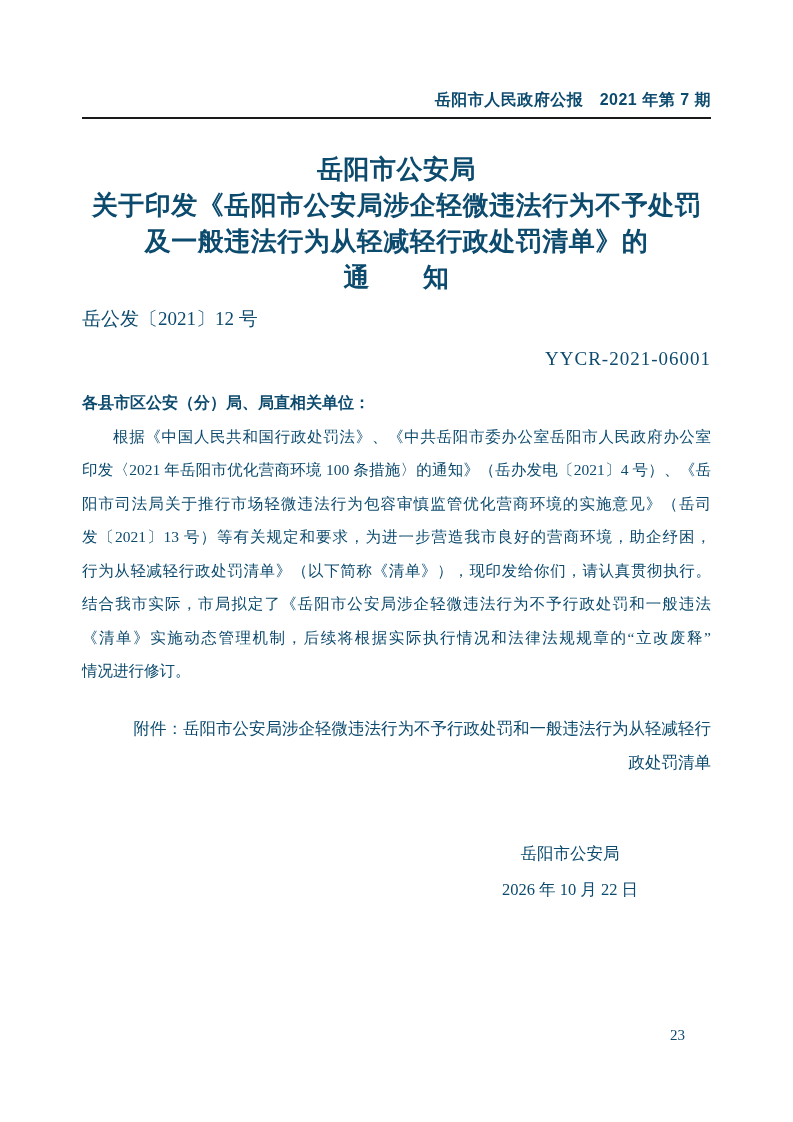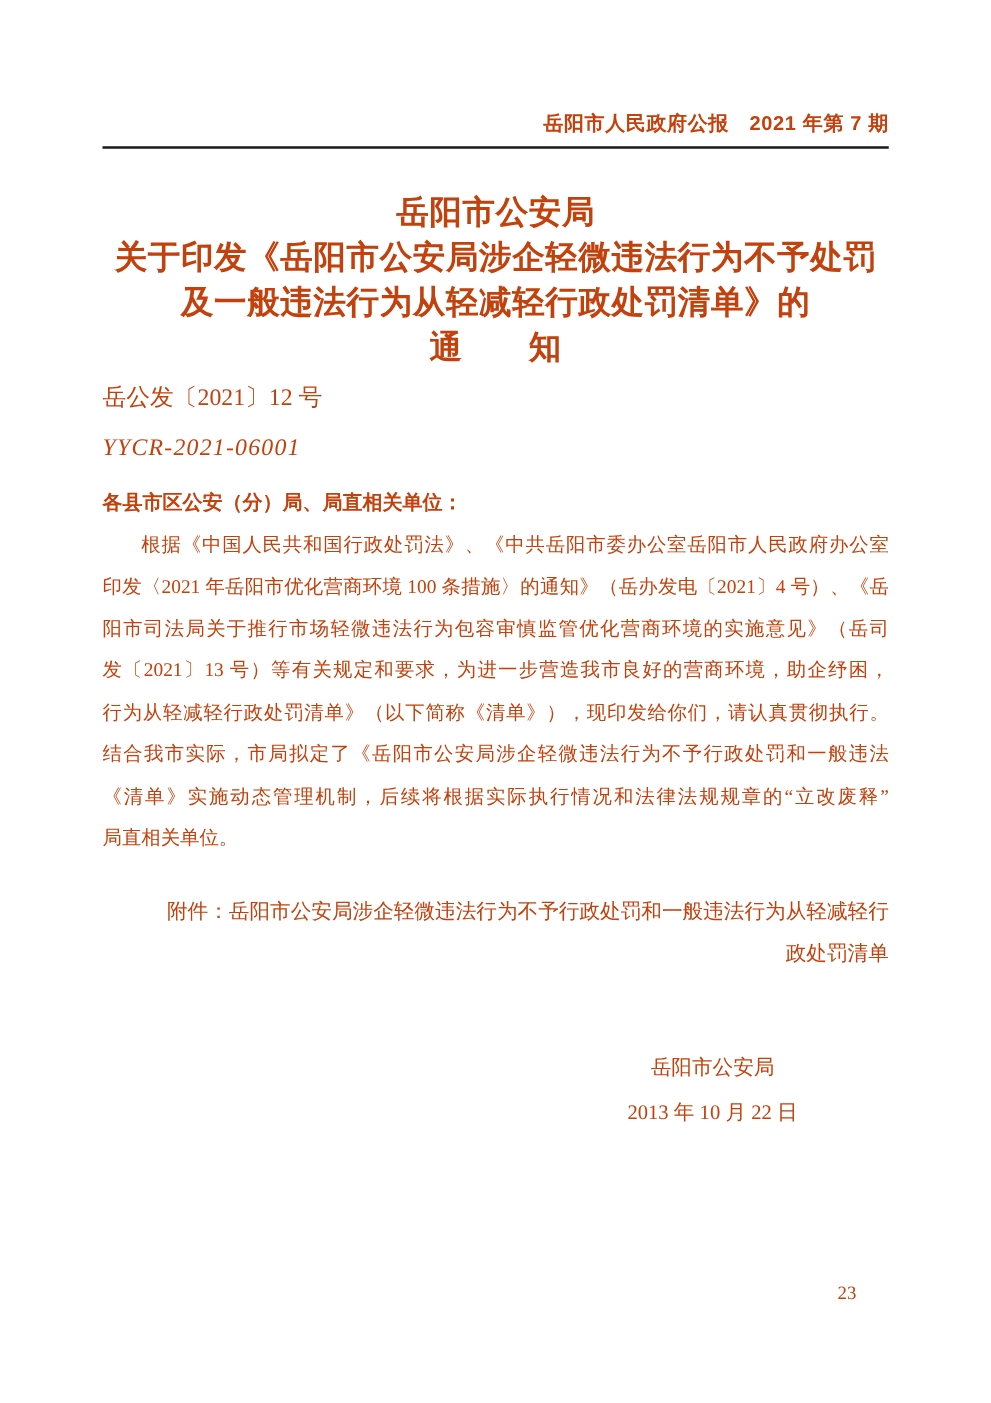--- a/index.html
+++ b/index.html
@@ -5,21 +5,21 @@
   html, body {
     margin: 0;
     padding: 0;
     background: #ffffff;
   }
   .page {
     position: relative;
     width: 793px;
     height: 1122px;
     background: #ffffff;
-    color: #c2410c;
+    color: #0c4a6e;
     font-family: "Liberation Serif", serif;
     overflow: hidden;
   }
   .content {
     padding: 90px 82px 0 82px;
   }
   
   .gazette-line {
     text-align: right;
     font-family: "Liberation Sans", sans-serif;
@@ -41,25 +41,24 @@
   }
   
   .doc-number {
     margin-top: 10px;
     text-align: left;
     font-size: 19px;
     line-height: 26px;
   }
   .doc-code {
     margin-top: 14px;
-    text-align: left;
+    text-align: right;
     font-size: 19px;
     line-height: 26px;
     letter-spacing: 1px;
-    font-style: italic;
   }
   
   .salutation {
     margin-top: 14px;
     font-size: 16px;
     line-height: 33.5px;
     font-weight: bold;
   }
   
   .paragraph .line {
@@ -128,29 +127,29 @@
     <div class="salutation">各县市区公安（分）局、局直相关单位：</div>
 
     <div class="paragraph">
       <div class="line indent">根据《中国人民共和国行政处罚法》、《中共岳阳市委办公室岳阳市人民政府办公室</div>
       <div class="line">印发〈2021 年岳阳市优化营商环境 100 条措施〉的通知》（岳办发电〔2021〕4 号）、《岳</div>
       <div class="line">阳市司法局关于推行市场轻微违法行为包容审慎监管优化营商环境的实施意见》（岳司</div>
       <div class="line">发〔2021〕13 号）等有关规定和要求，为进一步营造我市良好的营商环境，助企纾困，</div>
       <div class="line">行为从轻减轻行政处罚清单》（以下简称《清单》），现印发给你们，请认真贯彻执行。</div>
       <div class="line">结合我市实际，市局拟定了《岳阳市公安局涉企轻微违法行为不予行政处罚和一般违法</div>
       <div class="line">《清单》实施动态管理机制，后续将根据实际执行情况和法律法规规章的“立改废释”</div>
-      <div class="line last">局直相关单位。</div>
+      <div class="line last">情况进行修订。</div>
     </div>
 
     <div class="attachment">
       <div class="att-line-1">附件：岳阳市公安局涉企轻微违法行为不予行政处罚和一般违法行为从轻减轻行</div>
       <div class="att-line-2">政处罚清单</div>
     </div>
 
     <div class="signature">
       <div>岳阳市公安局</div>
-      <div>2013 年 10 月 22 日</div>
+      <div>2026 年 10 月 22 日</div>
     </div>
 
   </div>
 
   <div class="page-number">23</div>
 </div>
 
 </body></html>

